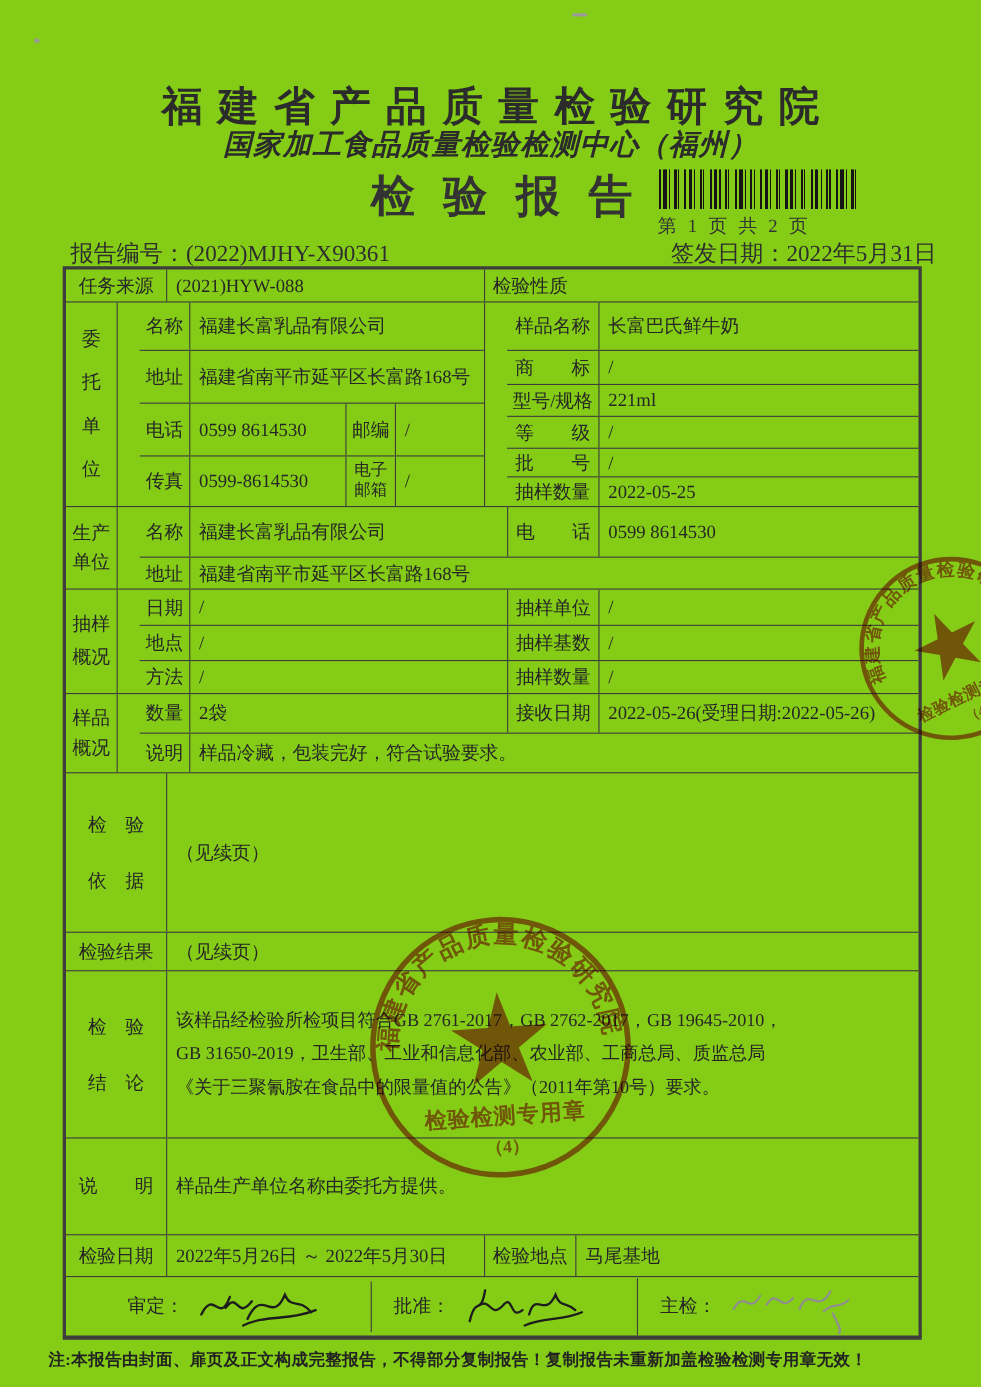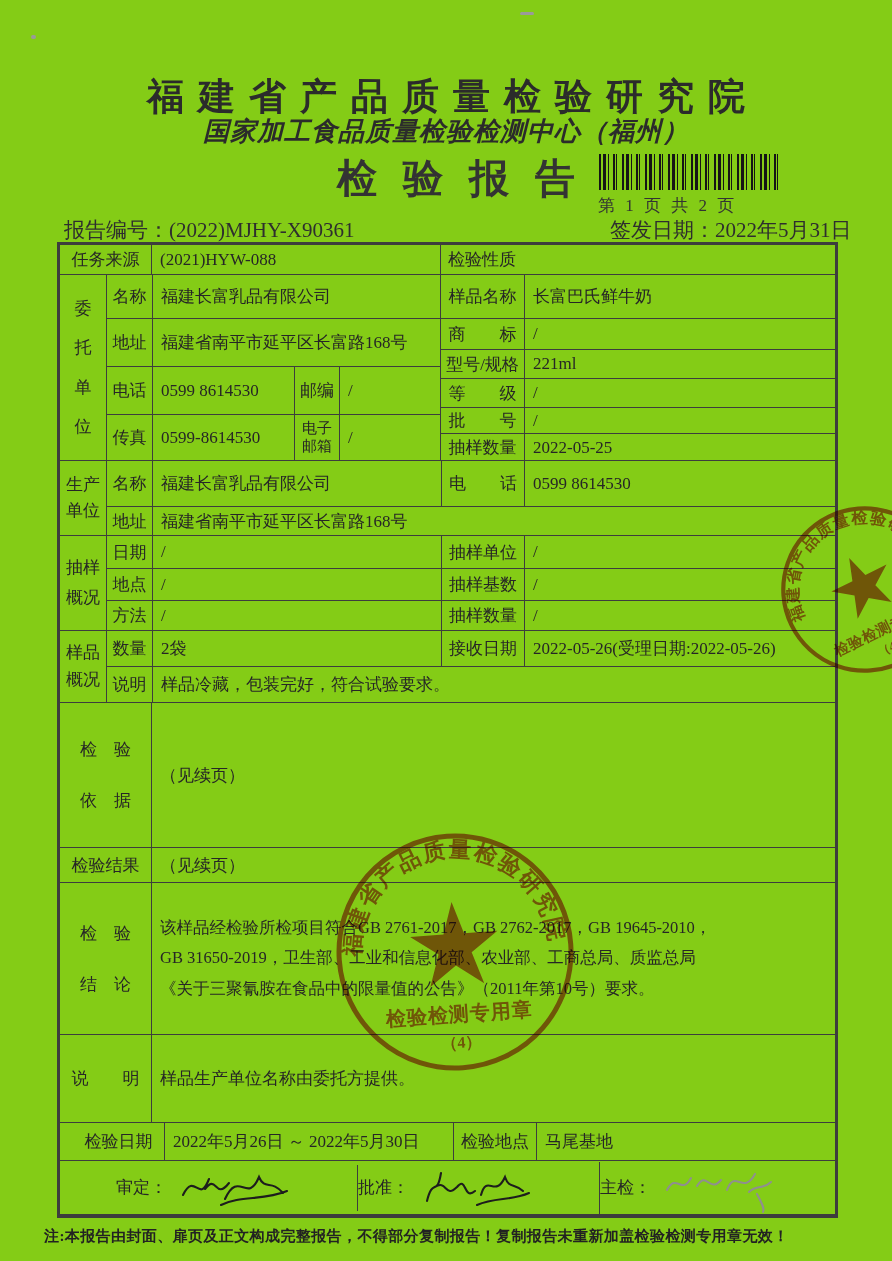--- a/index.html
+++ b/index.html
@@ -35,21 +35,21 @@
   .issue{left:570px;margin-left:40px;}
 
   
   .t{
     position:absolute;left:57px;top:242px;width:781px;
     border:3px solid var(--line);border-bottom-width:4px;
     display:flex;flex-direction:column;font-size:17px;
   }
   .tr{display:flex;width:100%;}
   .tr + .tr{border-top:1.5px solid var(--line);}
-  .tr > * + *, .sr > * + *{border-left:1.5px solid var(--line);}
+  .tr > * + *, .sr > * + *{border-left:1.5px solid var(--line);padding-left:20px;}
   .sub{display:flex;flex-direction:column;}
   .sr{display:flex;flex:1;}
   .sr + .sr{border-top:1.5px solid var(--line);}
   .c{display:flex;align-items:center;padding:2px 8px;overflow:hidden;}
   .lab{justify-content:center;text-align:center;padding:2px 3px;}
   .pre{white-space:pre-line;}
   .sm{font-size:15px;line-height:1.15;}
   .w45{width:45px;flex:none;}  .w46{width:46px;flex:none;}
   .w83{width:83px;flex:none;}  .w91{width:91px;flex:none;}
   .w142{width:142px;flex:none;}.w289{width:289px;flex:none;}
@@ -233,21 +233,21 @@
       <div class="c f1 pre para" style="font-size:16.5px;">该样品经检验所检项目符合GB 2761-2017，GB 2762-2017，GB 19645-2010，
 GB 31650-2019，卫生部、工业和信息化部、农业部、工商总局、质监总局
 《关于三聚氰胺在食品中的限量值的公告》（2011年第10号）要求。</div>
     </div>
 
     <div class="tr" style="height:88px;">
       <div class="c lab w91">说　　明</div>
       <div class="c f1">样品生产单位名称由委托方提供。</div>
     </div>
 
-    <div class="tr" style="height:38px;padding-left:13px;">
+    <div class="tr" style="height:38px;">
       <div class="c lab w91">检验日期</div>
       <div class="c w289">2022年5月26日 ～ 2022年5月30日</div>
       <div class="c lab w83">检验地点</div>
       <div class="c f1">马尾基地</div>
     </div>
 
     <div class="tr sigrow">
       <div class="siggroup">
         <span class="siglabel">审定：</span>
         <svg class="sigsvg" width="118" height="46" viewBox="0 0 118 46">

